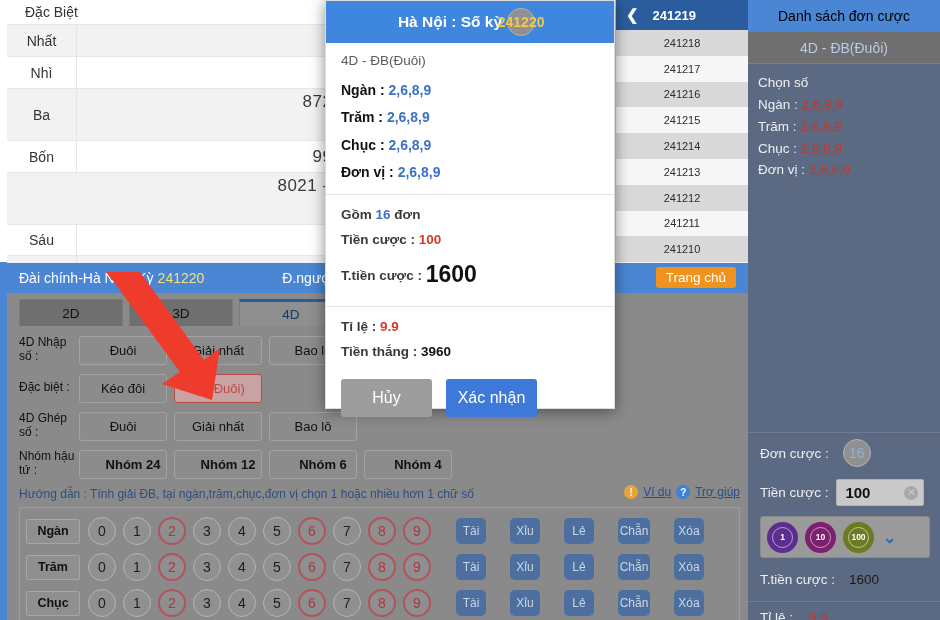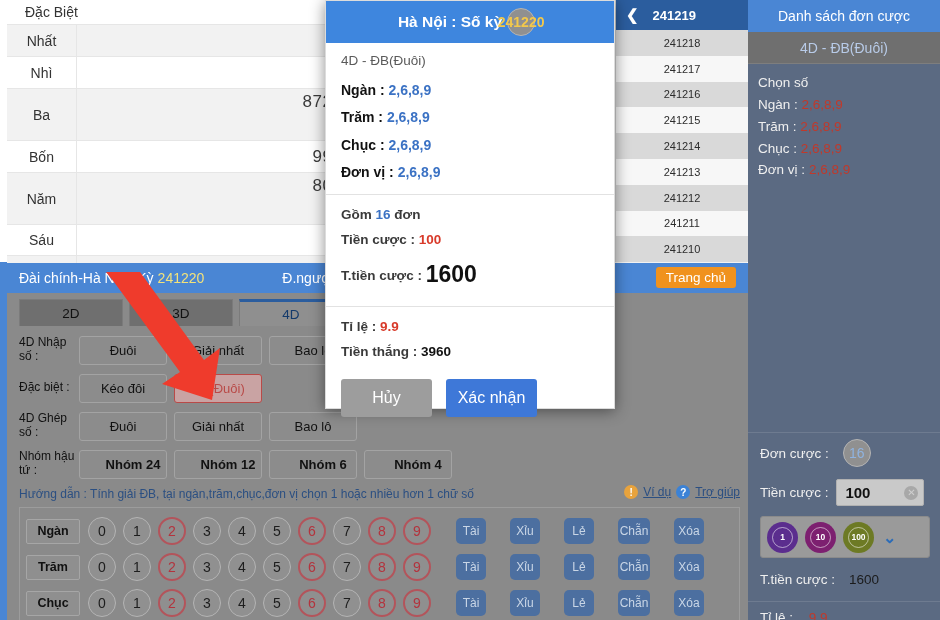--- a/index.html
+++ b/index.html
@@ -65,21 +65,21 @@
     background: #f7f7f7;
   }
   .session-item.alt { background: #d9d9d9; }
 
   
   .sidebar {
     position: absolute; left: 748px; top: 0; width: 192px; height: 620px;
     background: #5b6a82;
   }
   .sb-title {
-    height: 32px; background: #4a86d4; color: #ffffff;
+    height: 32px; background: #4a86d4; color: #000000;
     display:flex; align-items:center; justify-content:center;
     font-size: 14px;
   }
   .sb-sub {
     height: 32px; color: #b8cbe8; font-size: 14px;
     display:flex; align-items:center; justify-content:center;
     background: #6f6f6f;
     border-bottom: 1px solid #7e7e7e;
   }
   .sb-body { padding: 8px 0 0 10px; }
@@ -271,21 +271,20 @@
         <span>53743 - 10057</span>
       </div>
     </div>
 
     <div class="res-row white" style="height:32px">
       <div class="res-label">Bốn</div>
       <div class="res-val">9918 - 3509 - 4431 - 700</div>
     </div>
 
     <div class="res-row alt" style="height:52px">
-      <div class="res-label">Năm</div>
       <div class="res-val two-line">
         <span>8021 - 3591 - 5319 - 923</span>
         <span>0051 - 9816</span>
       </div>
     </div>
 
     <div class="res-row white" style="height:31px">
       <div class="res-label">Sáu</div>
       <div class="res-val">667 - 539 - 306</div>
     </div>

